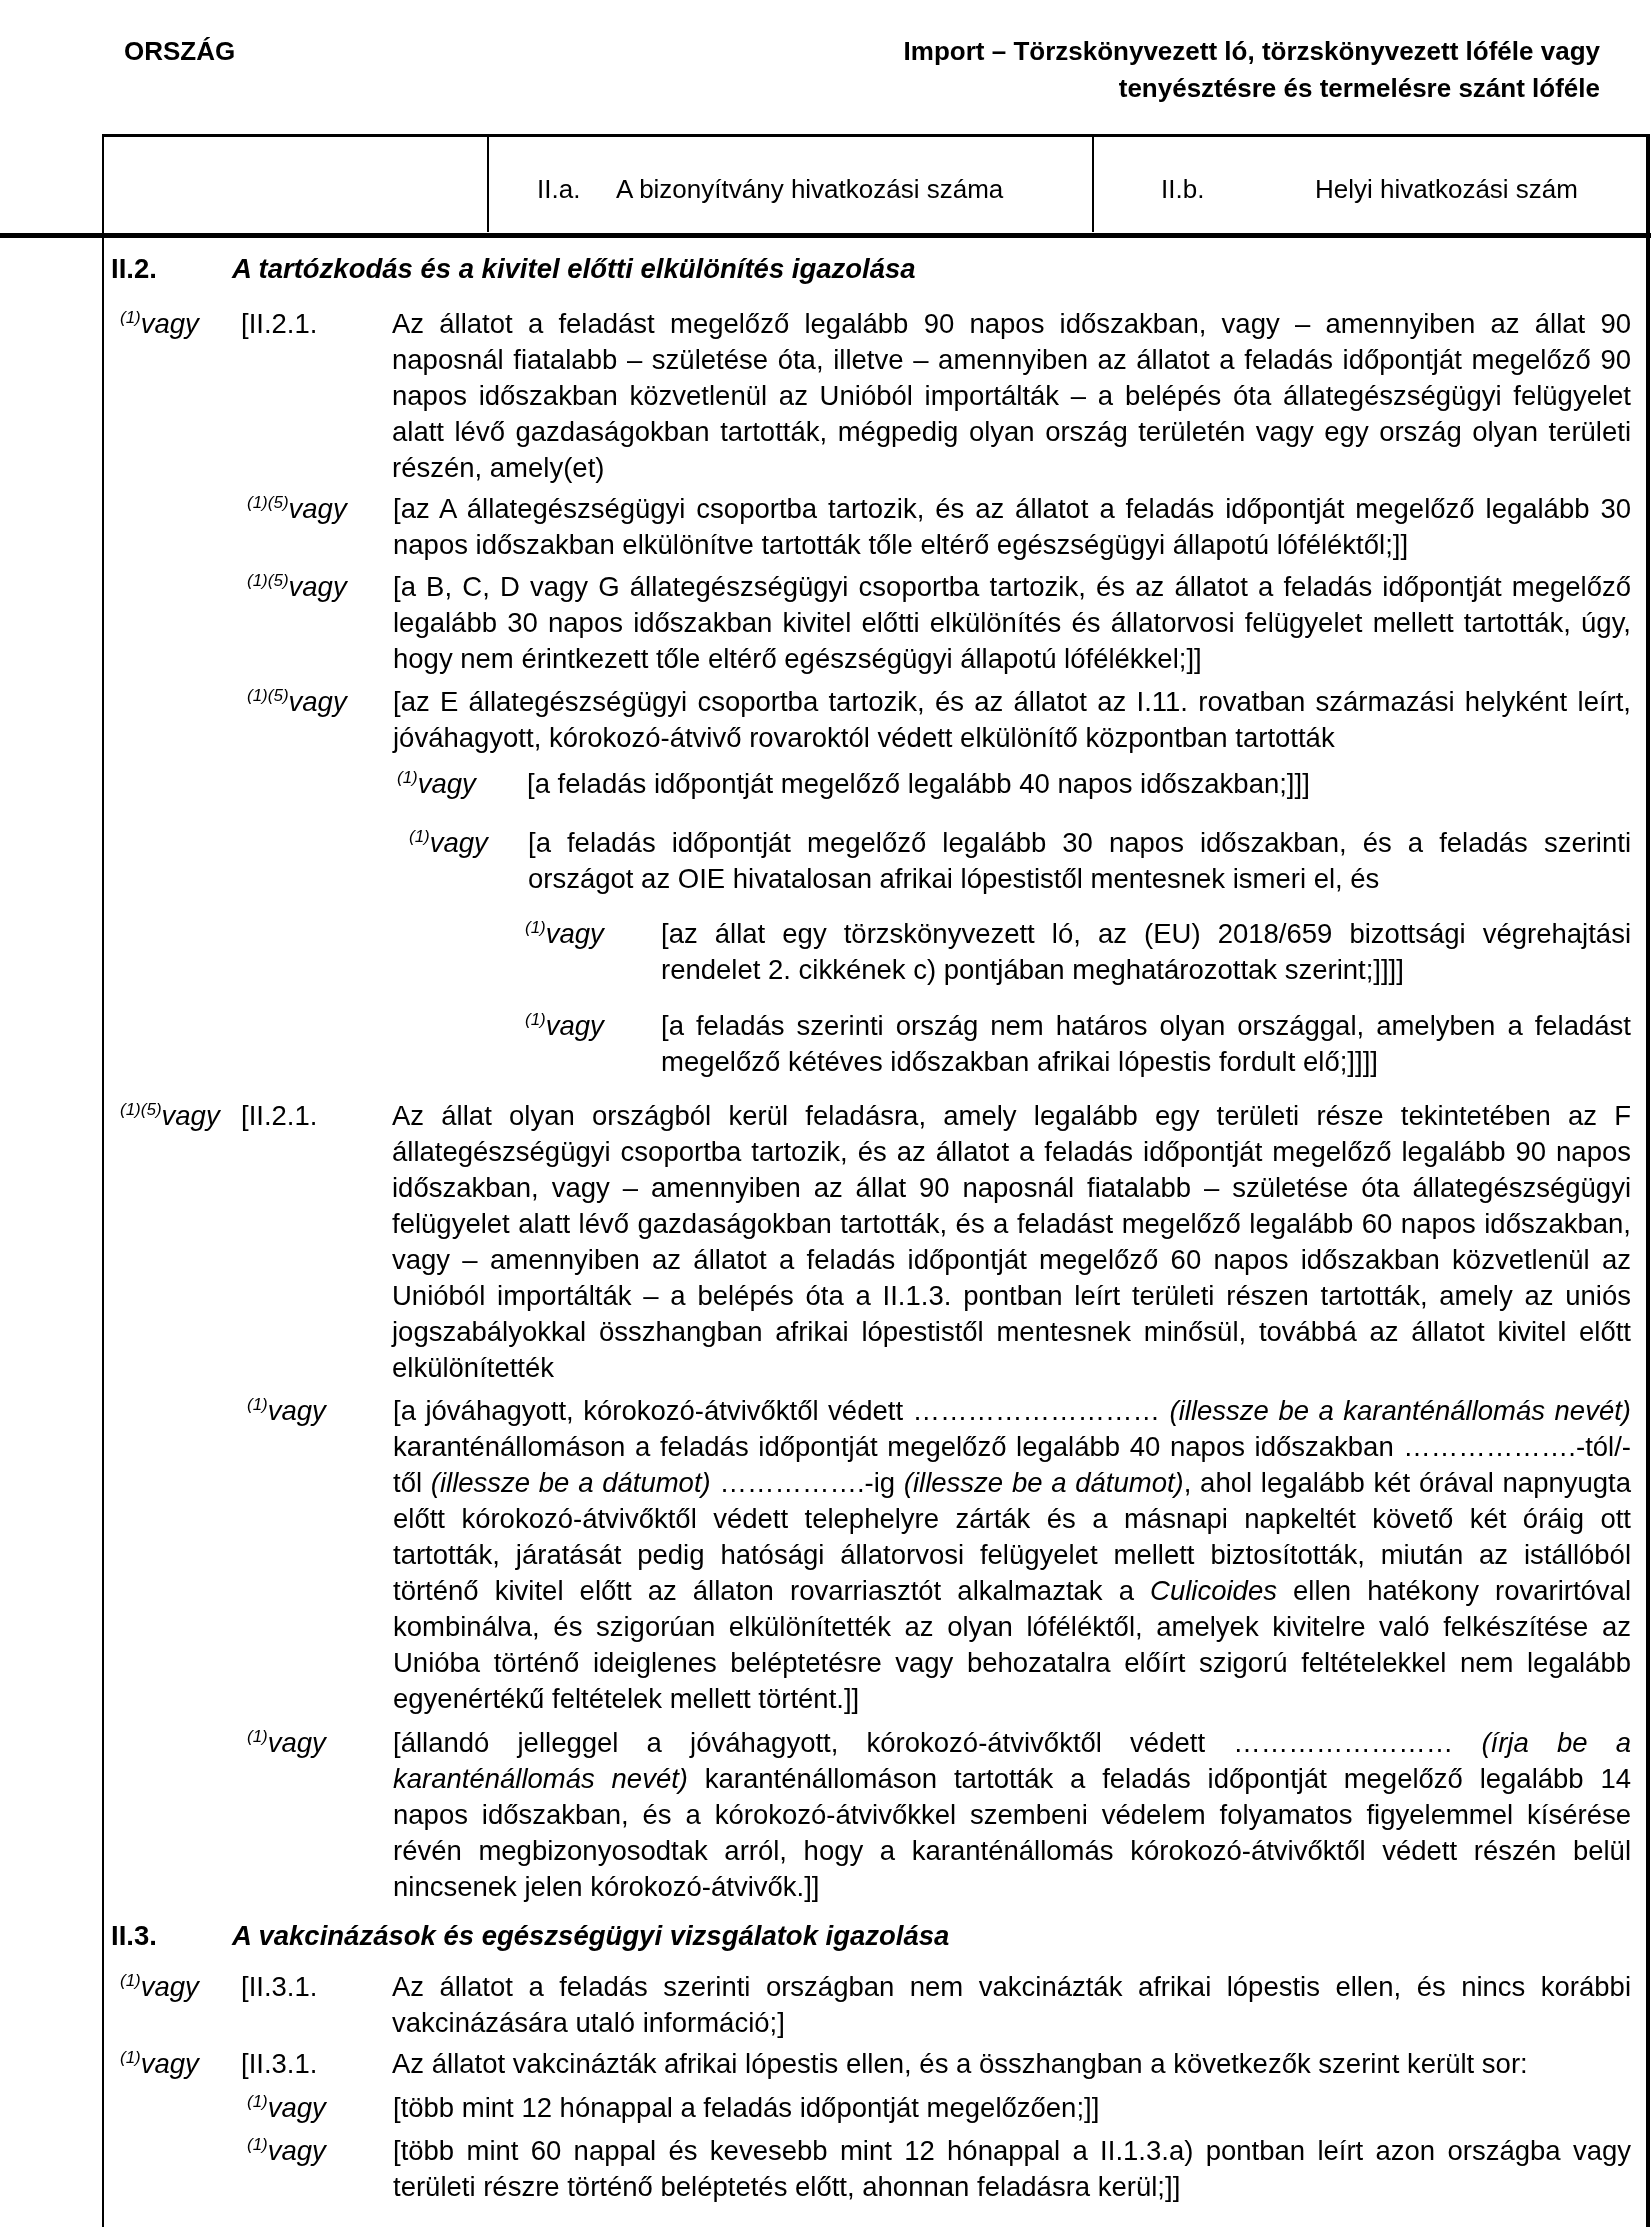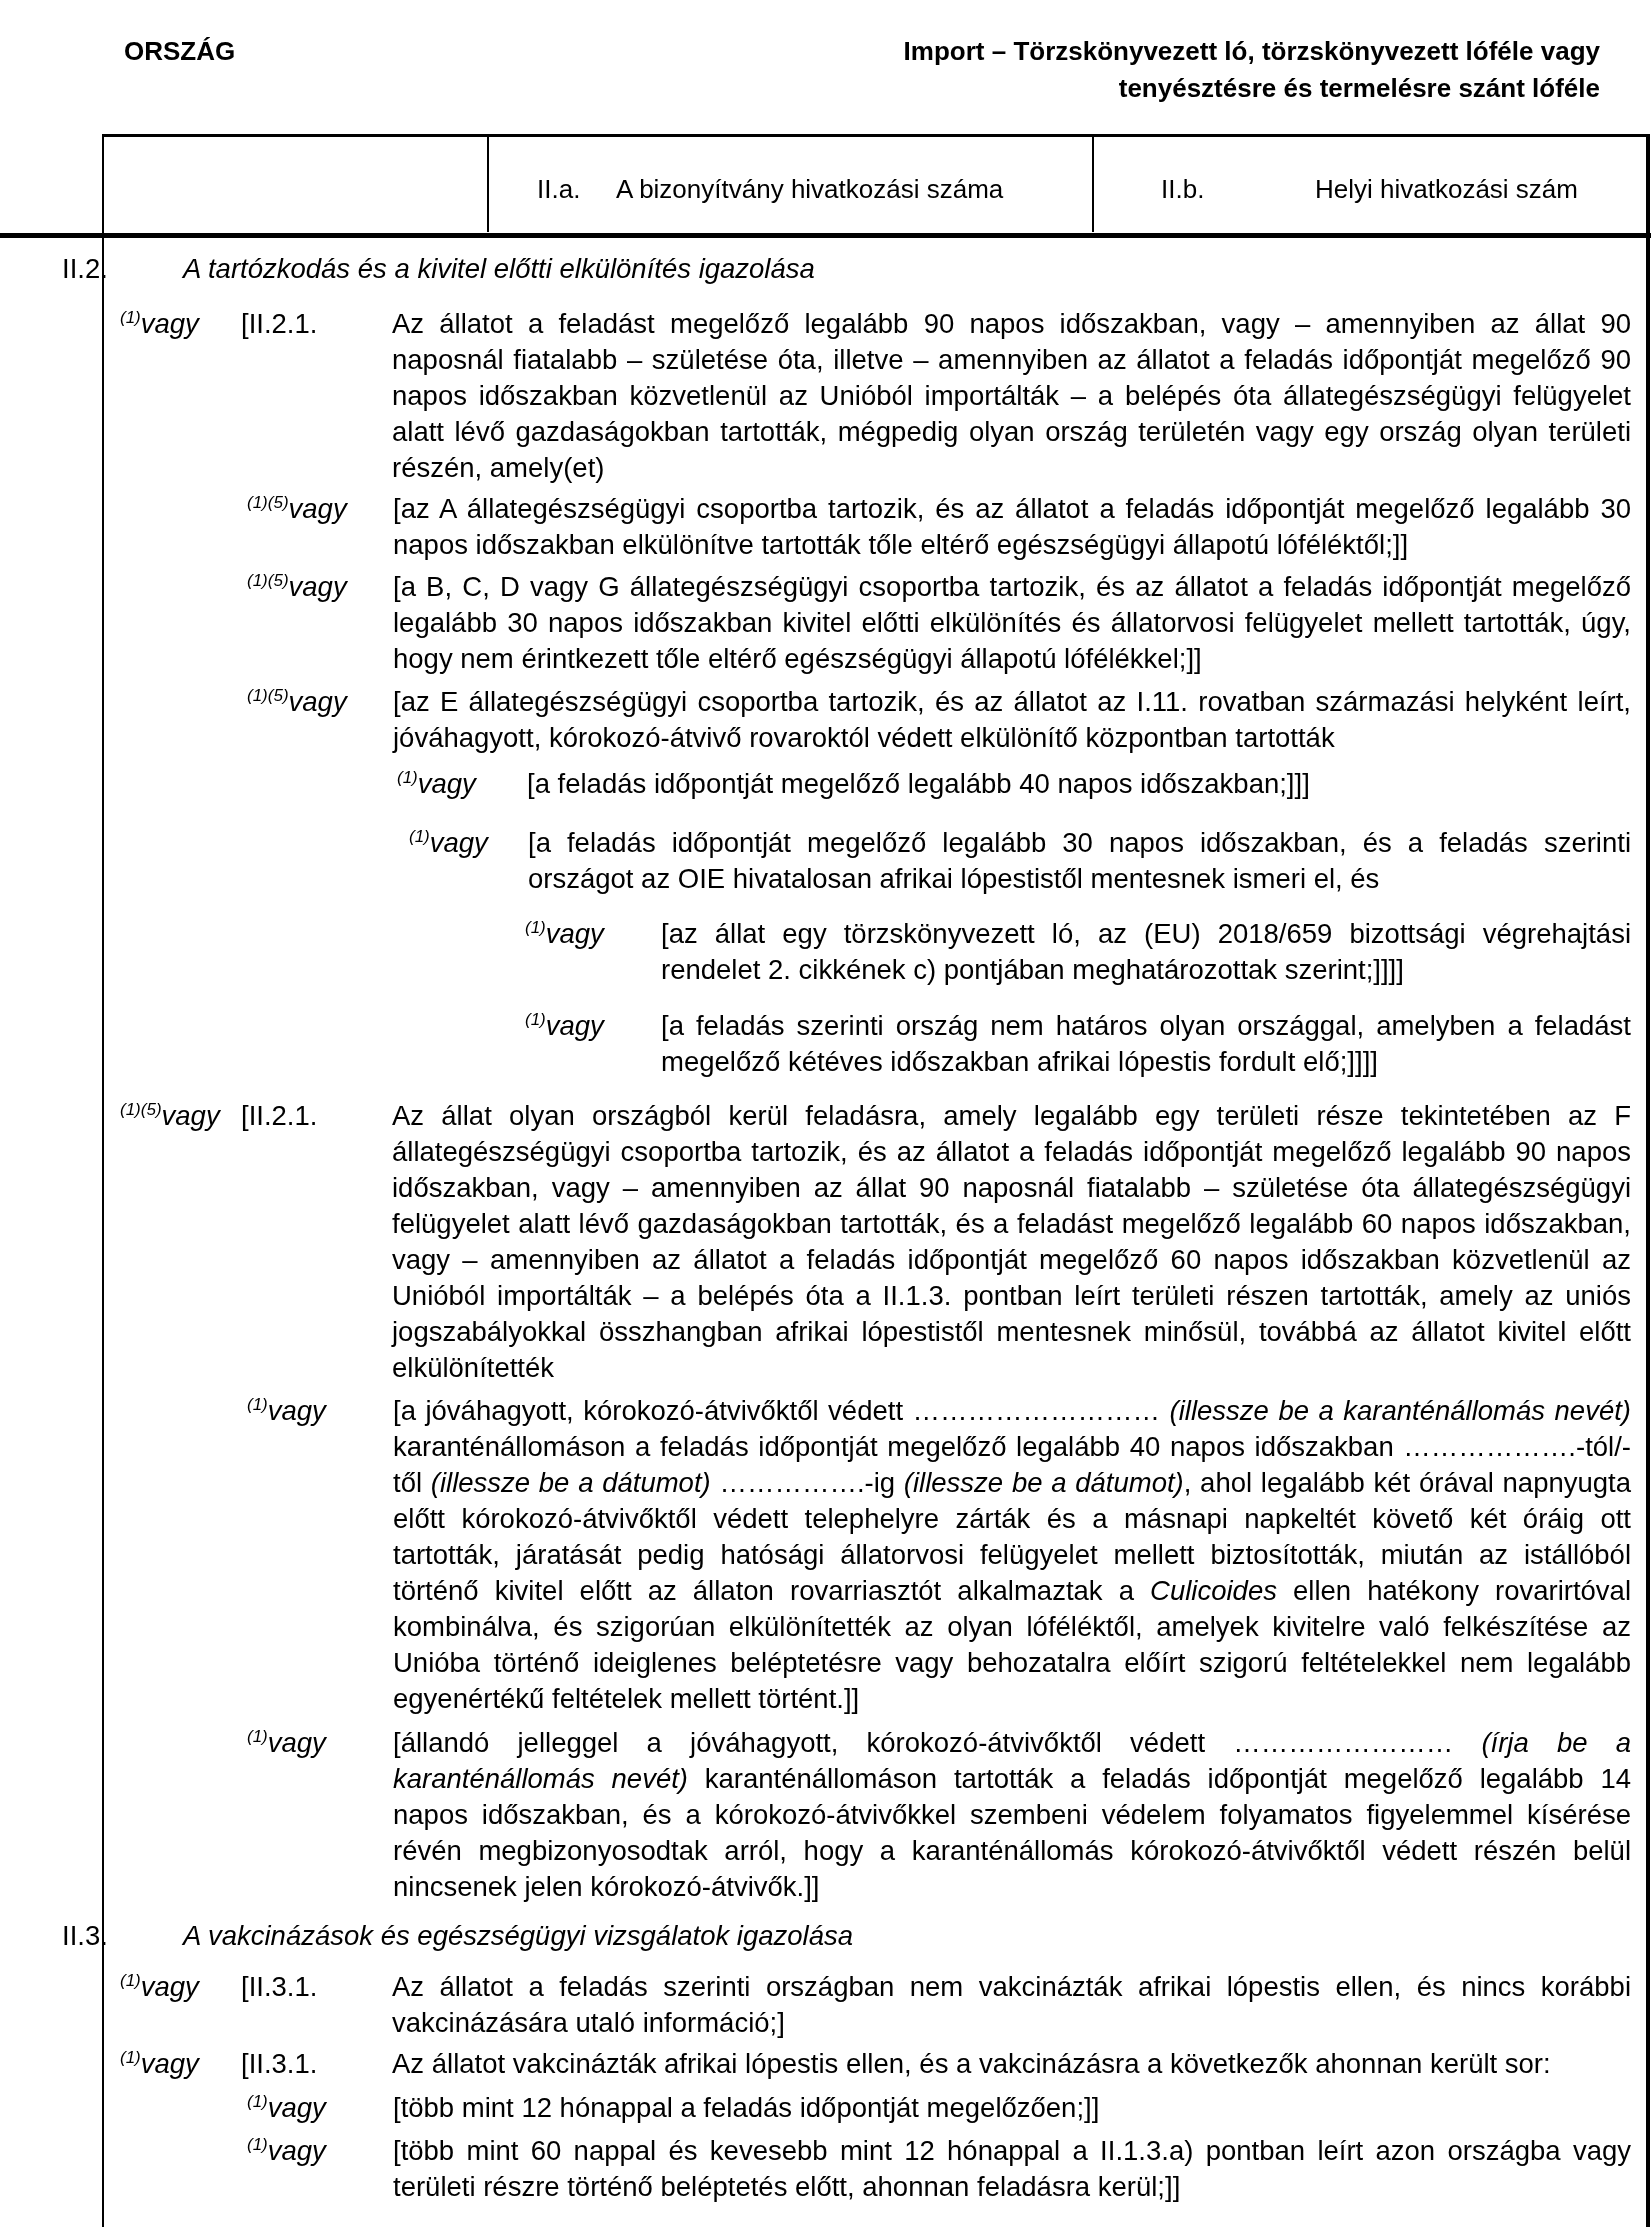--- a/index.html
+++ b/index.html
@@ -22,21 +22,21 @@
   
   .content{position:absolute;top:237px;left:0;width:1652px;}
   .row{display:flex;padding-right:21px;align-items:flex-start;}
   .marker{flex:none;white-space:nowrap;}
   .marker sup{font-size:17px;font-style:italic;vertical-align:super;line-height:0;}
   .mw{font-style:normal;}
   .mw.it{font-style:italic;}
   .num{flex:none;width:151px;}
   .text{flex:1;text-align:justify;}
   .it{font-style:italic;}
-  .lvl-h{padding-left:62px;}  .lvl-h .marker{width:121px;}
+  .lvl-h{padding-left:111px;font-weight:bold;}  .lvl-h .marker{width:121px;}
   .lvl-h .text{text-align:left;}
   .lvl-a{padding-left:120px;}  .lvl-a .marker{width:121px;}
   .lvl-b{padding-left:247px;}  .lvl-b .marker{width:146px;}
   .lvl-c{padding-left:397px;}  .lvl-c .marker{width:130px;}
   .lvl-c2{padding-left:409px;} .lvl-c2 .marker{width:119px;}
   .lvl-d{padding-left:525px;}  .lvl-d .marker{width:136px;}
 </style>
 </head>
 <body>
 
@@ -118,21 +118,21 @@
         <div class="text"><span class="it">A vakcinázások és egészségügyi vizsgálatok igazolása</span></div>
       </div>
       <div class="row lvl-a" style="margin-top: 15.7px;">
         <span class="marker"><sup>(1)</sup><span class="mw it">vagy</span></span>
         <span class="num">[II.3.1.</span>
         <div class="text"><span>Az állatot a feladás szerinti országban nem vakcinázták afrikai lópestis ellen, és nincs korábbi vakcinázására utaló információ;]</span></div>
       </div>
       <div class="row lvl-a" style="margin-top: 5.2px;">
         <span class="marker"><sup>(1)</sup><span class="mw it">vagy</span></span>
         <span class="num">[II.3.1.</span>
-        <div class="text"><span>Az állatot vakcinázták afrikai lópestis ellen, és a vakcinázásra a következők ahonnan került sor:</span></div>
+        <div class="text"><span>Az állatot vakcinázták afrikai lópestis ellen, és a összhangban a következők szerint került sor:</span></div>
       </div>
       <div class="row lvl-b" style="margin-top: 7.9px;">
         <span class="marker"><sup>(1)</sup><span class="mw it">vagy</span></span>
         <div class="text"><span>[több mint 12 hónappal a feladás időpontját megelőzően;]]</span></div>
       </div>
       <div class="row lvl-b" style="margin-top: 6.5px;">
         <span class="marker"><sup>(1)</sup><span class="mw it">vagy</span></span>
         <div class="text"><span>[több mint 60 nappal és kevesebb mint 12 hónappal a II.1.3.a) pontban leírt azon országba vagy területi részre történő beléptetés előtt, ahonnan feladásra kerül;]]</span></div>
       </div>
     </div>

